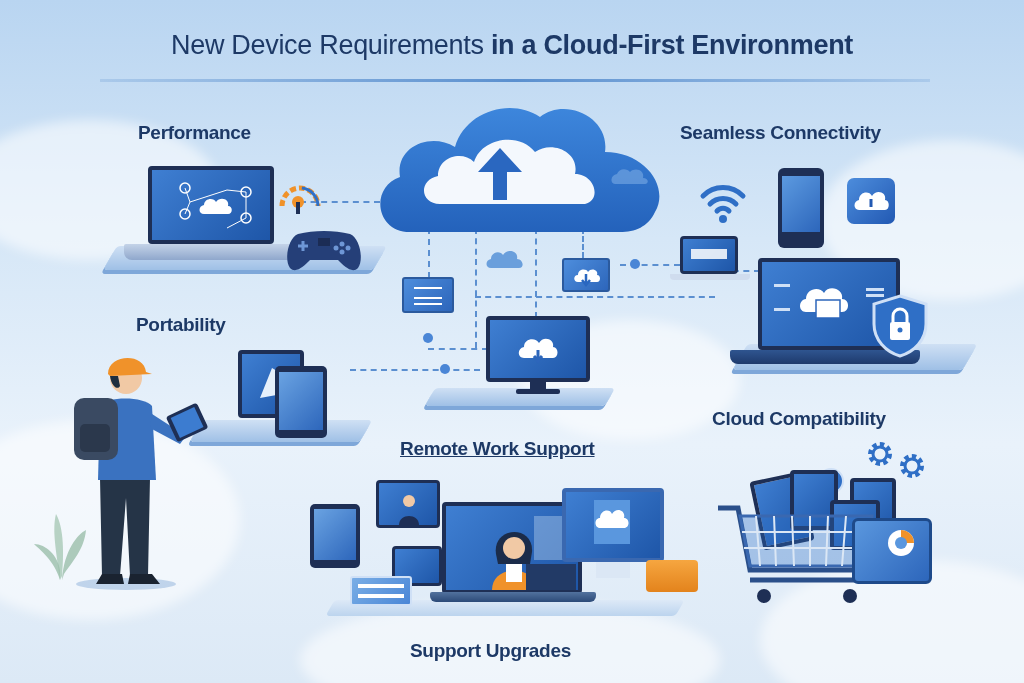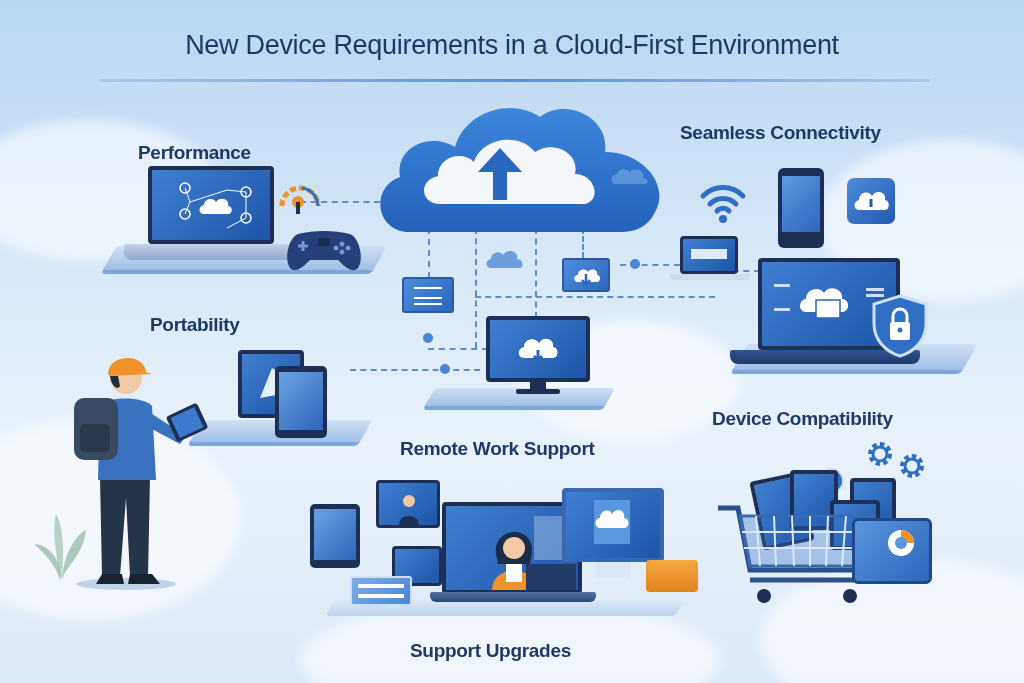--- a/index.html
+++ b/index.html
@@ -11,21 +11,21 @@
     color: #1c3a66;
   }
   .abs { position: absolute; }
   .bgcloud { position: absolute; background: rgba(255,255,255,0.55); border-radius: 50%; filter: blur(6px); }
   .title {
     position: absolute; left: 0; right: 0; top: 30px; text-align: center;
     font-size: 27px; color: #1d3966; letter-spacing: -0.3px;
     font-family: "Liberation Sans", sans-serif;
   }
   .title b { font-weight: 400; }
-  .title span.reg { font-weight: 400; text-align: right; }
+  .title span.reg { font-weight: 700; text-align: right; }
   .title-rule {
     position: absolute; left: 100px; width: 830px; top: 79px; height: 3px;
     background: linear-gradient(90deg, rgba(74,132,200,0.2), #5b90cf, rgba(74,132,200,0.2));
   }
   .label {
     position: absolute; font-weight: 700; color: #1d3966; font-size: 19px;
     letter-spacing: -0.3px; white-space: nowrap;
   }
   .platform {
     position: absolute; background: linear-gradient(180deg, #cfe0f4, #9fc0e6);
@@ -90,21 +90,21 @@
 <svg style="left:485px;top:248px;" width="40" height="22" viewBox="0 0 40 22">
   <path d="M6 20 C0 20 0 12 6 11 C6 4 15 2 18 7 C22 0 34 3 32 11 C38 11 40 20 34 20 Z" fill="#6a9fdc"></path>
 </svg>
 <div class="abs" style="left:562px;top:258px;width:48px;height:34px;background:linear-gradient(135deg,#4d8ddc,#2d66bb);border:2px solid #2b5a9e;border-radius:3px;">
   <svg width="44" height="30" viewBox="0 0 44 30" style="position:static;">
       <path d="M14 22 C9 22 9 15 14 15 C14 9 22 8 24 12 C27 7 35 10 33 15 C37 15 37 22 33 22 Z" fill="#fff"></path>
       <path d="M22 14 L22 24 M18 20 L22 25 L26 20" stroke="#2a67c0" stroke-width="2.5" fill="none"></path>
     </svg>
 </div>
 
-<div class="label" style="left:138px;top:122px;margin-top:20px;">Performance</div>
+<div class="label" style="left:138px;top:122px;">Performance</div>
 <div class="platform" style="left:110px;top:246px;width:270px;height:24px;"></div>
 <div class="screen" style="left:148px;top:166px;width:126px;height:78px;">
   <svg width="118" height="70" viewBox="0 0 118 70" style="left:0;top:0;">
     <circle cx="33" cy="18" r="5" fill="none" stroke="#fff" stroke-width="1.5"></circle>
     <circle cx="94" cy="22" r="5" fill="none" stroke="#fff" stroke-width="1.5"></circle>
     <circle cx="33" cy="44" r="5" fill="none" stroke="#fff" stroke-width="1.5"></circle>
     <circle cx="94" cy="48" r="5" fill="none" stroke="#fff" stroke-width="1.5"></circle>
     <path d="M33 18 L38 32 L33 44 M38 32 L75 20 L94 22 M94 22 L94 48 M75 58 L94 48" stroke="#fff" stroke-width="1" fill="none"></path>
     <path d="M52 44 C46 44 46 36 52 35 C52 28 62 27 64 32 C68 26 78 29 76 36 C81 36 81 44 76 44 Z" fill="#fff"></path>
   </svg>
@@ -168,21 +168,21 @@
 <div class="platform" style="left:430px;top:388px;width:180px;height:18px;"></div>
 <div class="screen" style="left:486px;top:316px;width:104px;height:66px;">
   <svg width="96" height="58" viewBox="0 0 96 58" style="left:0;top:0;">
     <path d="M34 38 C27 38 27 28 34 27 C34 18 46 17 49 23 C53 15 65 19 63 27 C69 27 69 38 63 38 Z" fill="#fff"></path>
     <path d="M48 30 L48 40 M44 36 L48 41 L52 36" stroke="#2d66bb" stroke-width="3" fill="none"></path>
   </svg>
 </div>
 <div class="abs" style="left:530px;top:382px;width:16px;height:8px;background:#1e2f55;"></div>
 <div class="abs" style="left:516px;top:389px;width:44px;height:5px;background:#1e2f55;border-radius:2px;"></div>
 
-<div class="label" style="left:150px;top:314px;">Portability</div>
+<div class="label" style="left:136px;top:314px;">Portability</div>
 <div class="platform" style="left:196px;top:420px;width:170px;height:22px;"></div>
 <div class="screen" style="left:238px;top:350px;width:66px;height:68px;">
   <svg width="58" height="60" viewBox="0 0 58 60" style="left:0;top:0;">
       <path d="M18 44 L30 14 L40 20 L34 28 L40 40 Z" fill="#e6f0fb"></path>
     </svg>
 </div>
 <div class="abs" style="left:275px;top:366px;width:52px;height:72px;background:#1e2f55;border-radius:5px;padding:6px 4px 8px;">
   <div style="width:100%;height:100%;background:linear-gradient(135deg,#6aa3e2,#2d66bb);"></div>
 </div>
 
@@ -203,21 +203,21 @@
       <rect x="108" y="73" width="26" height="22" fill="#3c7cd0"></rect>
     </g>
 </svg>
 
 <svg style="left:30px;top:510px;" width="60" height="70" viewBox="0 0 60 70">
   <path d="M30 70 C24 50 10 40 4 34 C16 34 28 46 30 60" fill="#8fb7a0" opacity="0.7"></path>
   <path d="M32 70 C34 40 48 24 56 20 C54 40 42 52 34 64" fill="#8fb7a0" opacity="0.7"></path>
   <path d="M30 70 C26 40 22 20 26 4 C34 18 34 44 32 66" fill="#9cc2ac" opacity="0.7"></path>
 </svg>
 
-<div class="label" style="left:400px;top:438px;">Remote Work Support</div>
+<div class="label" style="left:400px;top:438px;text-decoration:underline;">Remote Work Support</div>
 <div class="platform" style="left:330px;top:600px;width:350px;height:16px;background:linear-gradient(#dde9f7,#bcd4ee);box-shadow:none;"></div>
 <div class="abs" style="left:310px;top:504px;width:50px;height:64px;background:#1e2f55;border-radius:5px;padding:5px 4px 8px;">
   <div style="width:100%;height:100%;background:linear-gradient(135deg,#6aa3e2,#2d66bb);"></div>
 </div>
 <div class="screen" style="left:376px;top:480px;width:64px;height:48px;border-width:3px;">
   <svg width="58" height="42" viewBox="0 0 58 42" style="left:0;top:0;">
       <circle cx="30" cy="18" r="6" fill="#f1c9a5"></circle>
       <path d="M20 42 C20 30 40 30 40 42 Z" fill="#1e2f55"></path>
     </svg>
 </div>
@@ -239,21 +239,21 @@
 <div class="abs" style="left:430px;top:592px;width:166px;height:10px;background:linear-gradient(#52729e,#2c4a78);border-radius:2px 2px 6px 6px;"></div>
 <div class="screen" style="left:562px;top:488px;width:102px;height:74px;border-color:#3a68b0;">
   <svg width="94" height="66" viewBox="0 0 94 66" style="left:0;top:0;">
     <rect x="28" y="8" width="36" height="44" fill="#5a97de"></rect>
     <path d="M34 36 C28 36 28 26 34 26 C34 18 44 16 46 22 C50 15 60 18 58 26 C64 26 64 36 58 36 Z" fill="#fff"></path>
   </svg>
 </div>
 <div class="abs" style="left:596px;top:562px;width:34px;height:16px;background:#dbe7f5;"></div>
 <div class="abs" style="left:646px;top:560px;width:52px;height:32px;background:linear-gradient(#f6a640,#e3831c);border-radius:4px;"></div>
 
-<div class="label" style="left:712px;top:408px;">Device Compatibility</div>
+<div class="label" style="left:712px;top:408px;">Cloud Compatibility</div>
 <svg style="left:866px;top:440px;" width="28" height="28" viewBox="0 0 28 28">
   <circle cx="14" cy="14" r="9" fill="none" stroke="#2f6fc6" stroke-width="6" stroke-dasharray="4 3"></circle>
   <circle cx="14" cy="14" r="7" fill="none" stroke="#2f6fc6" stroke-width="3"></circle>
 </svg>
 <svg style="left:898px;top:452px;" width="28" height="28" viewBox="0 0 28 28">
   <circle cx="14" cy="14" r="9" fill="none" stroke="#2f6fc6" stroke-width="6" stroke-dasharray="4 3"></circle>
   <circle cx="14" cy="14" r="7" fill="none" stroke="#2f6fc6" stroke-width="3"></circle>
 </svg>
 <div class="abs" style="left:818px;top:468px;width:26px;height:26px;border-radius:50%;background:#2f6fc6;border:2px solid #cfe0f6;color:#fff;font-weight:700;font-size:15px;text-align:center;line-height:22px;">$</div>
 <div class="screen" style="left:756px;top:476px;width:52px;height:70px;transform:rotate(-12deg);"></div>

